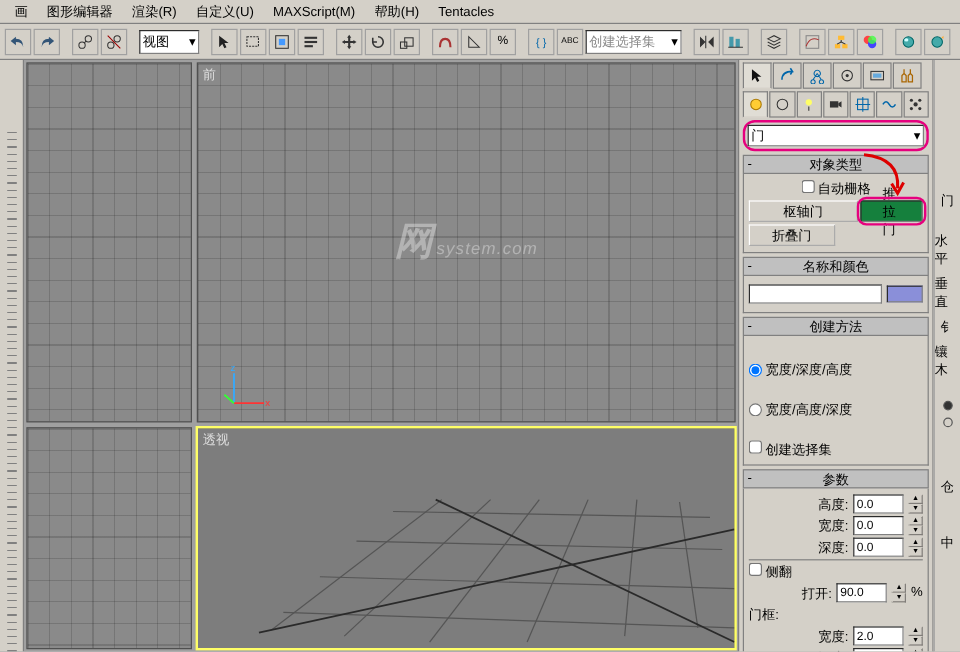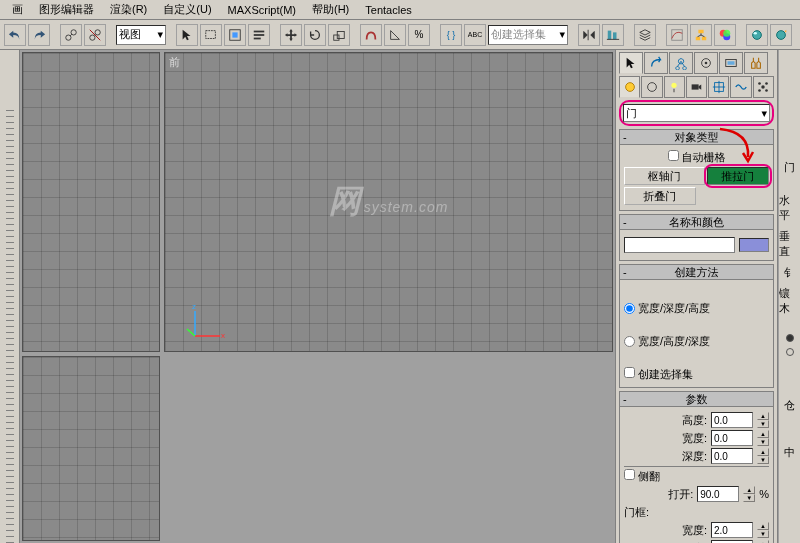--- a/index.html
+++ b/index.html
@@ -163,21 +163,21 @@
   .rollbody{
     border:1px solid #808080;border-top:none;padding:3px 4px;
     background:#d4d0c8;
   }
   .chk{display:flex;align-items:flex-start;gap:3px;font-size:11px;margin:2px 0;}
   .chk input{width:11px;height:11px;}
   .btnrow{display:flex;gap:2px;margin:2px 0;}
   .pbtn{
     flex:1;height:18px;border:1px outset #fff;background:#d4d0c8;
     font-size:11px;display:flex;align-items:center;justify-content:center;
-    padding: 0 8px;
+    padding: 0 18px;
   }
   .pbtn.sel{background:#15803d;border:1px inset #808080;}
   .radio{display:flex;align-items:center;gap:3px;font-size:11px;margin:18px 0;}
   .radio input{width:11px;height:11px;}
   .numrow{display:flex;align-items:center;gap:4px;font-size:11px;margin:2px 0;justify-content:flex-end;}
   .spin{
     width:42px;height:16px;border:1px inset #808080;background:white;
     font-size:10px;padding:0 2px;display:flex;align-items:center;
   }
   .spinbtns{width:12px;height:16px;display:flex;flex-direction:column;}
@@ -368,20 +368,41 @@
           <line x1="10" y1="35" x2="10" y2="10" stroke="#3af" stroke-width="1.5"></line>
           <text x="7" y="8" fill="#3af" font-size="8">z</text>
           <line x1="10" y1="35" x2="35" y2="35" stroke="#f33" stroke-width="1.5"></line>
           <text x="36" y="37" fill="#f33" font-size="8">x</text>
           <line x1="10" y1="35" x2="2" y2="28" stroke="#3f3" stroke-width="1.5"></line>
         </svg>
       </div>
     </div>
     <div class="vp">
       <span class="vlabel"></span>
+    </div>
+    <div class="vp active" style="background:#7d7d7d;">
+      <span class="vlabel">透视</span>
+      <svg class="persp-grid" viewBox="0 0 440 185" preserveAspectRatio="none">
+        <g stroke="#555" stroke-width="1">
+          <line x1="60" y1="170" x2="200" y2="60"></line>
+          <line x1="120" y1="175" x2="240" y2="60"></line>
+          <line x1="190" y1="180" x2="280" y2="60"></line>
+          <line x1="270" y1="180" x2="320" y2="60"></line>
+          <line x1="350" y1="175" x2="360" y2="60"></line>
+          <line x1="410" y1="168" x2="395" y2="62"></line>
+          <line x1="160" y1="70" x2="420" y2="75"></line>
+          <line x1="130" y1="95" x2="430" y2="102"></line>
+          <line x1="100" y1="125" x2="440" y2="135"></line>
+          <line x1="70" y1="155" x2="440" y2="168"></line>
+        </g>
+        <g stroke="#2a2a2a" stroke-width="1.5">
+          <line x1="50" y1="172" x2="440" y2="85"></line>
+          <line x1="195" y1="60" x2="440" y2="180"></line>
+        </g>
+      </svg>
     </div>
   </div>
 
   <div class="cmdcol">
   <div class="cmdpanel">
 
     <div class="panel-tabs">
       <div class="panel-tab active">
             <svg viewBox="0 0 16 16">
               <path d="M3 2 L3 13 L6 10 L8 14 L10 13 L8 9 L12 9 Z" fill="#111"></path>

